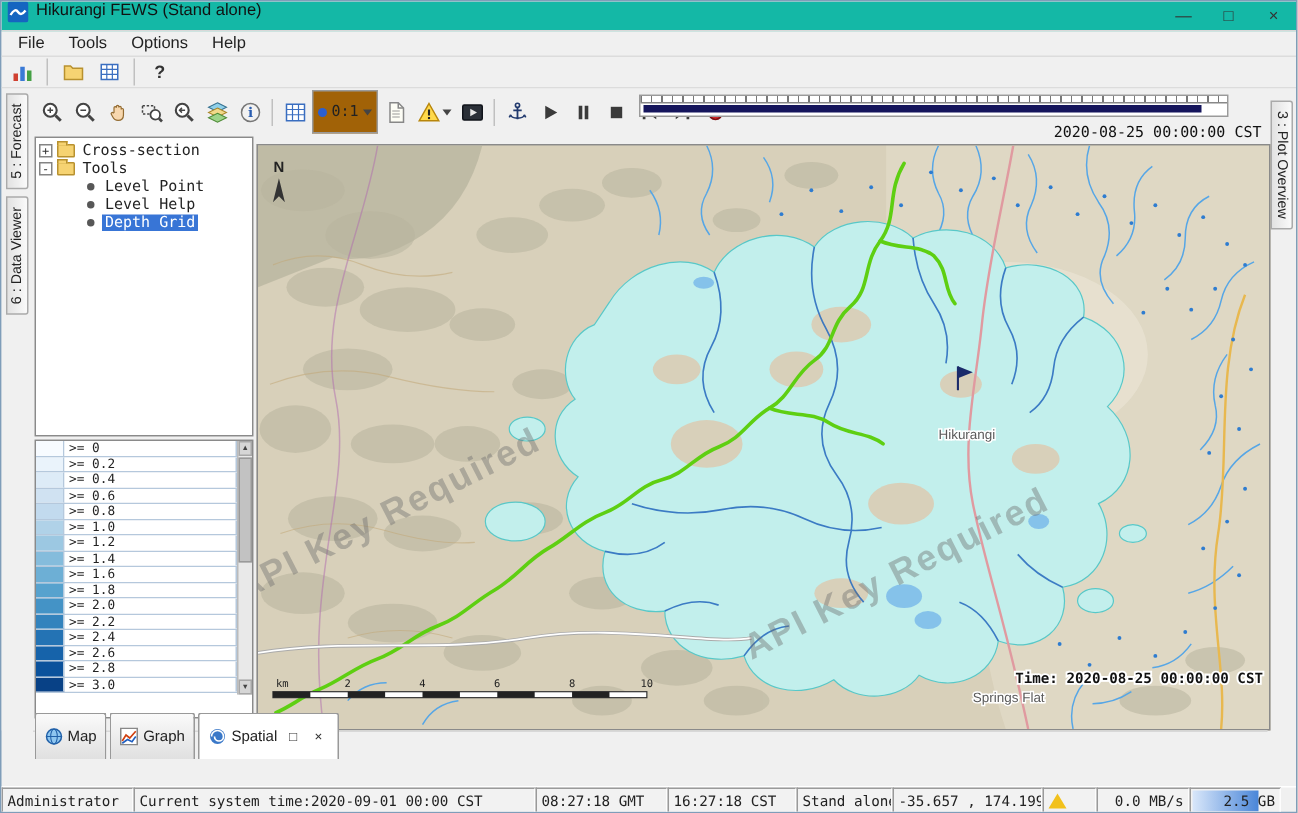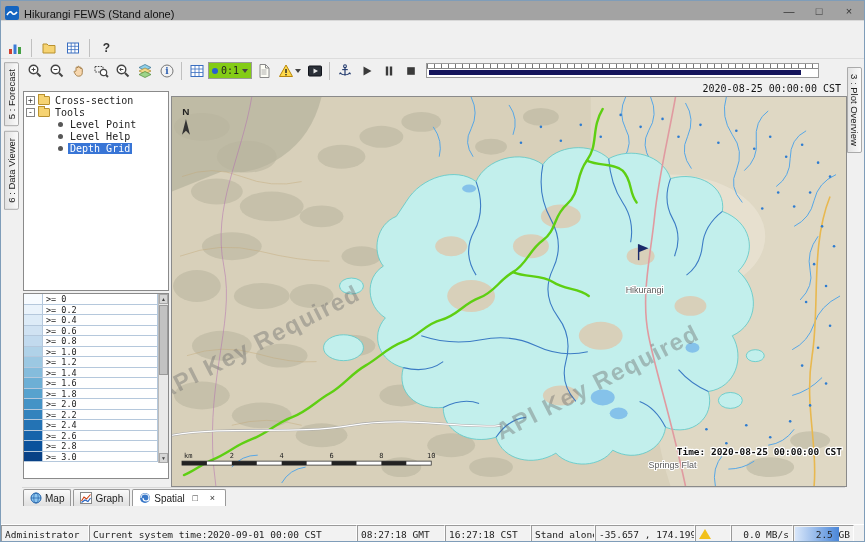--- a/index.html
+++ b/index.html
@@ -1,39 +1,39 @@
 <!DOCTYPE html>
 <html><head>
 <meta charset="utf-8">
 <style>
   html,body{margin:0;padding:0;background:#c8c8c8;}
   *{box-sizing:border-box;}
   .window{position:relative;width:865px;height:542px;background:#f0f0f0;
     font-family:"Liberation Sans",sans-serif;font-size:11px;color:#222;
     border:1px solid #7f9db9;overflow:hidden;}
   
-  .titlebar{position:absolute;left:0;top:0;width:100%;height:20px;background:#a3a3a3;
-    border-bottom:1px solid #d8d8d8;display:flex;align-items:flex-end;padding-left:4px;}
+  .titlebar{position:absolute;left:0;top:0;width:100%;height:20px;background:#14b8a6;
+    border-bottom:1px solid #d8d8d8;display:flex;align-items:flex-start;padding-left:4px;}
   .titlebar .title{margin-left:5px;font-size:11px;color:#111;}
   .win-controls{position:absolute;right:0;top:0;height:20px;display:flex;}
   .win-btn{width:30px;height:20px;display:flex;align-items:center;justify-content:center;
     font-size:11px;color:#333;cursor:default;}
   
   .menubar{position:absolute;left:0;top:20px;width:100%;height:17px;background:#f0f0f0;
     border-bottom:1px solid #dcdcdc;display:flex;align-items:center;padding-left:4px;gap:2px;}
   .menu-item{padding:1px 7px;font-size:11px;}
   
   .toolbar1{position:absolute;left:0;top:37px;width:100%;height:21px;background:#f0f0f0;
     border-bottom:1px solid #dcdcdc;display:flex;align-items:center;padding-left:3px;gap:3px;}
   .toolbar2{position:absolute;left:21px;top:58px;right:19px;height:37px;background:#f0f0f0;}
   .tools-row{position:absolute;left:2px;top:1px;display:flex;align-items:center;gap:1px;}
   .tbtn{width:21px;height:21px;border:1px solid transparent;background:transparent;
     display:flex;align-items:center;justify-content:center;padding:0;}
   .tsep{width:1px;height:18px;background:#c0c0c0;margin:0 3px;}
-  .combo{display:flex;align-items:center;height:17px;border:1px solid #9a9a9a;background:#84cc16;
+  .combo{display:flex;align-items:center;height:29px;border:1px solid #9a9a9a;background:#a16207;
     padding:0 3px;gap:3px;font-size:10px;font-family:"DejaVu Sans Mono",monospace;}
   .combo-dot{width:6px;height:6px;border-radius:50%;background:#2a5fd0;}
   .combo-arrow{width:0;height:0;border-left:3px solid transparent;border-right:3px solid transparent;
     border-top:4px solid #444;}
   .mini-arrow{width:0;height:0;border-left:3px solid transparent;border-right:3px solid transparent;
     border-top:4px solid #444;margin-left:1px;}
   .timeline{position:absolute;left:404px;top:4px;width:393px;height:15px;border:1px solid #9a9a9a;background:#fff;}
   .timeline .ruler{height:5px;border-bottom:1px solid #888;
     background:repeating-linear-gradient(90deg,#777 0 1px,transparent 1px 7px);}
   .timeline .track{padding:1px 2px;}
@@ -81,21 +81,21 @@
   .scroll-btn{height:10px;background:#d6d6d6;border:1px solid #a8a8a8;font-size:5px;line-height:8px;
     text-align:center;color:#444;}
   .scroll-thumb{height:70px;margin:1px 0;background:#c2c2c2;border:1px solid #9a9a9a;}
   .scroll-track{flex:1;}
   
   .map-panel{position:absolute;left:170px;top:95px;width:676px;height:391px;border:1px solid #8a8a8a;
     background:#d8d0ba;overflow:hidden;}
   
   .tabbar{position:absolute;left:21px;top:486px;right:19px;height:19px;background:#f0f0f0;
     display:flex;align-items:flex-end;gap:2px;padding:1px 0 0 1px;border-top:1px solid #d8d8d8;}
-  .btab{display:flex;align-items:center;gap:3px;height:17px;padding:0 6px;border:1px solid #999;
+  .btab{display:flex;align-items:center;gap:3px;height:31px;padding:0 6px;border:1px solid #999;
     border-bottom:none;border-radius:2px 2px 0 0;background:linear-gradient(#fafafa,#e0e0e0);font-size:10px;}
   .btab.active{background:#fff;}
   .panel-ctl{width:13px;height:13px;display:flex;align-items:center;justify-content:center;
     font-size:9px;border:1px solid transparent;color:#333;margin-left:1px;}
   .logsrow{position:absolute;left:21px;top:505px;right:19px;height:18px;background:#f0f0f0;
     display:flex;align-items:center;padding-left:1px;}
   .logs-btn{height:15px;padding:0 8px;border:1px solid #999;border-radius:2px;
     background:linear-gradient(#fdfdfd,#e2e2e2);font-size:10px;}
   
   .statusbar{position:absolute;left:0;top:523px;width:865px;height:19px;background:#f0f0f0;
@@ -123,20 +123,30 @@
       <path d="M2,9 q3,-5 5,-2 t5,-1" stroke="#fff" fill="none" stroke-width="1.6"></path>
     </svg>
     <span class="title">Hikurangi FEWS  (Stand alone)</span>
     <div class="win-controls">
       <span class="win-btn">—</span>
       <span class="win-btn">□</span>
       <span class="win-btn">×</span>
     </div>
   </div>
 
+  <div class="menubar">
+
+      <span class="menu-item">File</span>
+
+      <span class="menu-item">Tools</span>
+
+      <span class="menu-item">Options</span>
+
+      <span class="menu-item">Help</span>
+    </div>
 
   <div class="toolbar1">
     <button class="tbtn">
       <svg width="16" height="16" viewBox="0 0 16 16">
         <rect x="2" y="9" width="3" height="5" fill="#d04030"></rect>
         <rect x="6.5" y="4.5" width="3" height="9.5" fill="#3a7ad6"></rect>
         <rect x="11" y="7" width="3" height="7" fill="#44a044"></rect>
       </svg>
     </button>
     <span class="tsep"></span>

